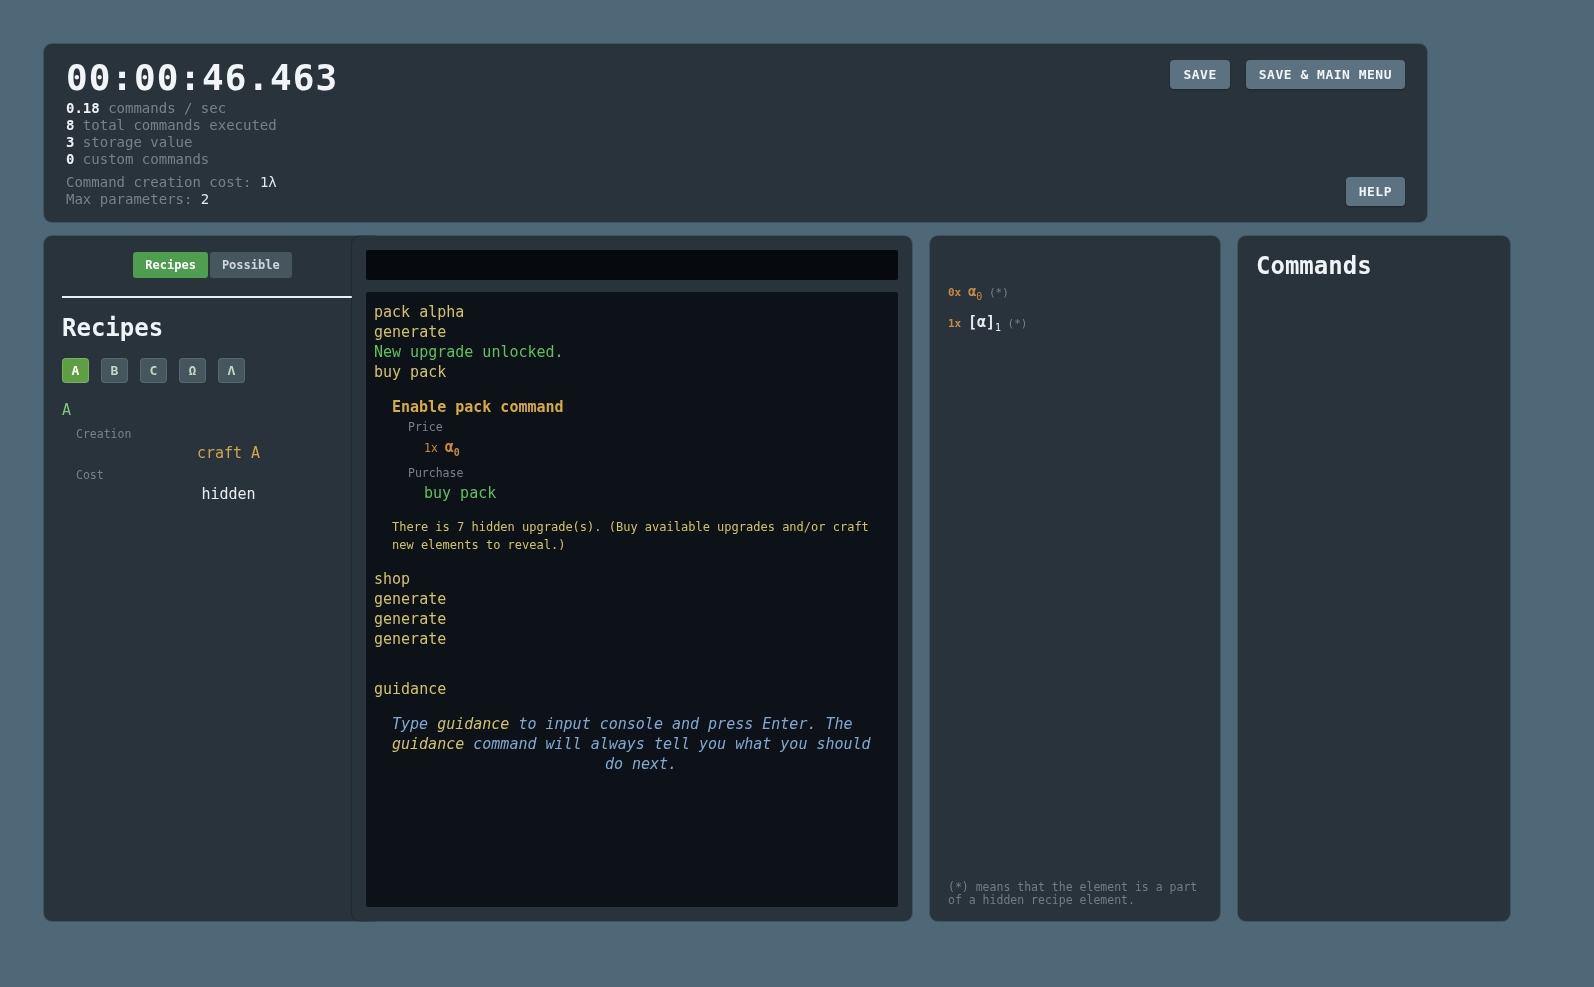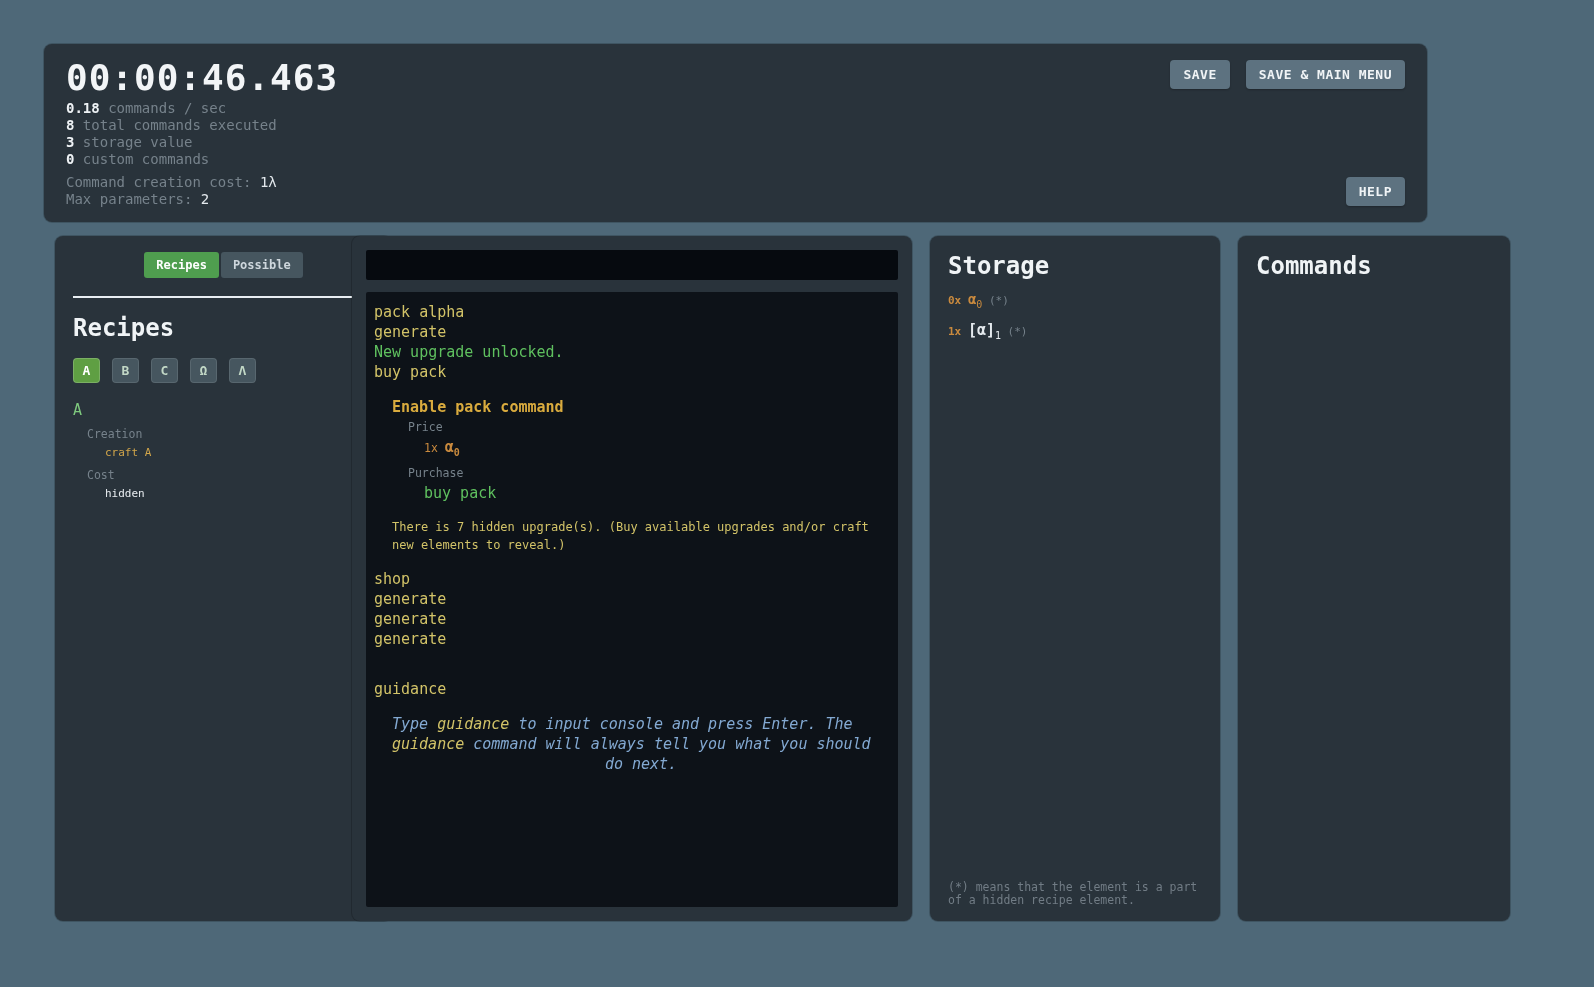--- a/index.html
+++ b/index.html
@@ -31,40 +31,40 @@
   .cost-value{color:#e3e9ed;}
   .header-buttons{position:absolute; top:16px; right:22px; display:flex; gap:16px;}
   .btn{
     background:var(--button-bg); color:#f0f4f6; border:none; border-radius:4px;
     font-family:inherit; font-size:13px; font-weight:bold; letter-spacing:.5px;
     padding:7px 13px; cursor:pointer; box-shadow:0 1px 2px rgba(0,0,0,.25);
   }
   .help-btn{position:absolute; bottom:16px; right:22px;}
 
   
-  #recipes{left:55px; top:236px; width:337px; height:685px; padding:16px 18px;}
+  #recipes{left:44px; top:236px; width:337px; height:685px; padding:16px 18px;}
   .tabs{display:flex; justify-content:center; gap:2px;}
   .tab{
     background:var(--tab-inactive); color:#ced7dd; border:none; border-radius:3px;
     font-family:inherit; font-size:12px; font-weight:bold; padding:6px 12px; cursor:pointer;
   }
   .tab.active{background:var(--tab-active-green); color:#fff;}
   .divider{border-top:2px solid #e8eef2; margin:18px 0 16px;}
   .panel-title{font-size:24px; font-weight:bold; color:#f0f4f6;}
   #recipes .panel-title{margin-bottom:16px;}
   .elem-row{display:flex; gap:12px; margin-bottom:18px;}
   .elem-btn{
     width:27px; height:25px; border:1px solid rgba(255,255,255,.10); border-radius:4px;
     background:var(--tab-inactive); color:#c2d8c6; font-family:inherit; font-size:13px;
     font-weight:bold; cursor:pointer; display:flex; align-items:center; justify-content:center;
   }
   .elem-btn.active{background:var(--element-active-green); color:#fff; border-color:rgba(255,255,255,.18);}
   .elem-name{color:#7ec97e; font-size:15px; margin-bottom:8px;}
   .detail-lbl{color:var(--muted-gray); font-size:11.5px; padding-left:14px; line-height:15px;}
-  .detail-val{font-size:11px; padding-left:32px; margin:2px 0 6px; line-height:18px;}
+  .detail-val{font-size:15px; padding-left:32px; margin:2px 0 6px; line-height:18px;text-align:center;}
   .detail-val.craft{color:#d2a64a;}
   .detail-val.hidden-val{color:#e8edf0;}
 
   
   #console{left:352px; top:236px; width:560px; height:685px; padding:14px; display:flex; flex-direction:column;}
   .console-input{
     height:30px; width:100%; background:var(--input-bg); border:none; border-radius:2px;
     margin-bottom:12px; color:#d6dde2; font-family:inherit; font-size:14px; padding:0 8px; outline:none;
   }
   .console-output{
@@ -82,21 +82,21 @@
   .s-gray{color:var(--muted-gray);}
   .s-note{color:var(--command-yellow);}
   .s-it{color:#ccd5dc; font-style:italic;}
   .s-cmd-it{color:var(--command-yellow); font-style:italic;}
   .s-it-bold{color:#e9eef2; font-style:italic; font-weight:bold;}
   .s-it-blue{color:var(--info-blue); font-style:italic;}
   sub.csub{font-size:10px;}
 
   
   #storage{left:930px; top:236px; width:290px; height:685px; padding:16px 18px;}
-  .storage-items{margin-top:6px;}
+  .storage-items{margin-top:26px;}
   .storage-item{line-height:25px; white-space:pre;}
   .st-count{color:var(--element-orange); font-size:11px; font-weight:bold;}
   .st-name.orange{color:var(--element-orange); font-weight:bold; font-size:14px;}
   .st-name.white{color:#e4eaee; font-weight:bold; font-size:15px;}
   .st-sub.orange{color:var(--element-orange);}
   .st-sub.white{color:#e4eaee;}
   .st-star{color:var(--muted-gray); font-size:11px;}
   .footnote{
     position:absolute; bottom:14px; left:18px; right:18px;
     color:#717c85; font-size:11.5px; line-height:13px;
@@ -175,21 +175,20 @@
       <div class="blankline"></div>
       <div class="cline"><span class="s-cmd">guidance</span></div>
       <div class="blankline"></div>
       <div class="cline" style="padding-left: 18px;"><span class="s-it-blue">Type </span><span class="s-cmd-it">guidance</span><span class="s-it-blue"> to input console and press Enter. The</span></div>
       <div class="cline" style="padding-left: 18px;"><span class="s-cmd-it">guidance</span><span class="s-it-blue"> command will always tell you what you should</span></div>
       <div class="cline" style="padding-left: 18px; text-align: center;"><span class="s-it-blue">do next.</span></div>
     </div>
 </div>
 
 <div class="panel" id="storage">
-  <h2 class="panel-title">Storage</h2>
   <div class="storage-items">
       <div class="storage-item"><span class="st-count">0x </span><span class="st-name orange">α</span><sub class="csub st-sub orange">0</sub><span class="st-star"> (*)</span></div>
       <div class="storage-item"><span class="st-count">1x </span><span class="st-name white">[α]</span><sub class="csub st-sub white">1</sub><span class="st-star"> (*)</span></div>
     </div>
   <div class="footnote">(*) means that the element is a part of a hidden recipe element.</div>
 </div>
 
 <div class="panel" id="commands">
   <h2 class="panel-title">Commands</h2>
 </div>

